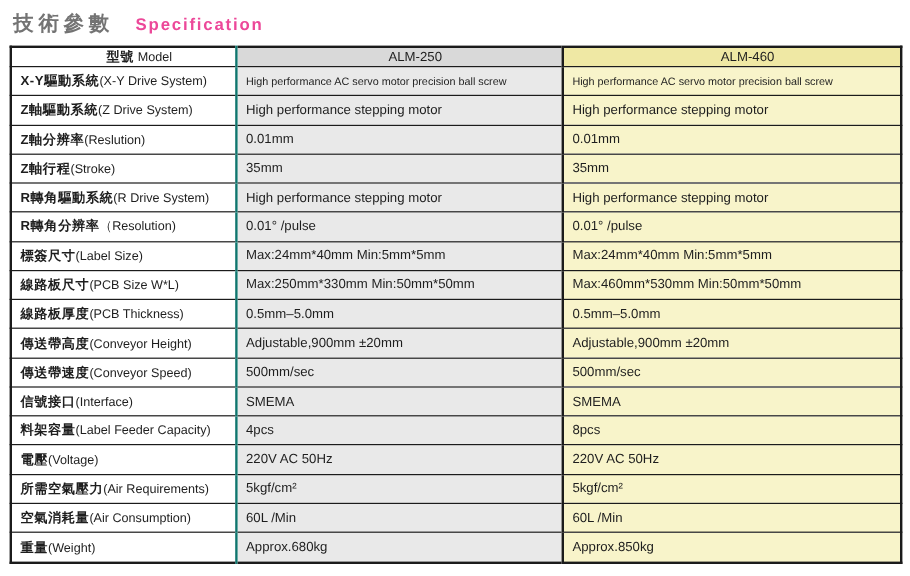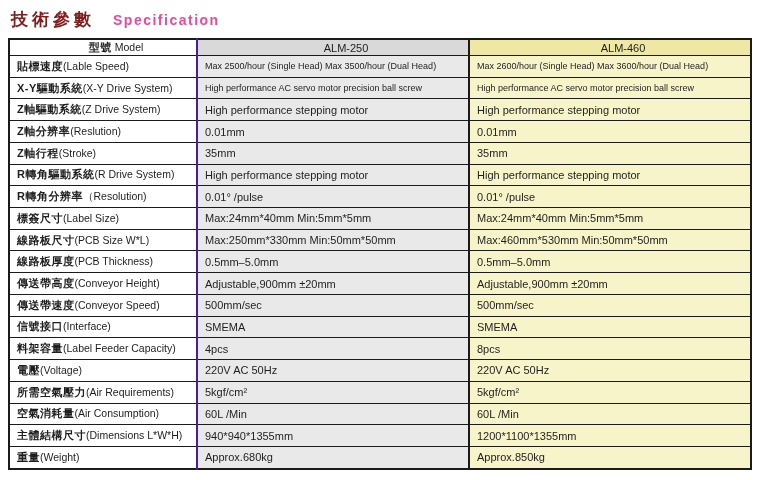--- a/index.html
+++ b/index.html
@@ -4,40 +4,40 @@
 <style>
   * { margin:0; padding:0; box-sizing:border-box; }
   html, body {
     width:758px; height:480px;
     background:#ffffff;
     font-family:"Liberation Sans","DejaVu Sans",sans-serif;
   }
   .page { position:relative; width:758px; height:480px; overflow:hidden; background:#fff; }
 
   .title { position:absolute; left:11px; top:8px; white-space:nowrap; }
-  .title-zh { font-size:17px; font-weight:bold; letter-spacing:4px; color:#7f1d1d; }
+  .title-zh { font-size:17px; font-weight:bold; letter-spacing:4px; color:#737373; }
   .title-en { font-size:14px; font-weight:bold; letter-spacing:1.5px; color:#ec4899; margin-left:18px; }
 
   table.spec {
     position:absolute; left:8px; top:38px;
     width:742px; height:432px;
     border-collapse:collapse; table-layout:fixed;
     border:2px solid #1b1b1b;
   }
   td, th {
     border:1px solid #1b1b1b;
     font-size:11px; color:#1e1e1e;
     padding:0 7px;
     white-space:nowrap; overflow:hidden;
     vertical-align:middle; text-align:left;
     font-weight:normal;
   }
   th { text-align:center;padding-left:33px; }
   .c-label { background:#ffffff; }
-  .c-250 { background:#e9e9e9; border-left:2px solid #4c1d95; }
+  .c-250 { background:#e9e9e9; border-left:2px solid #0f766e; }
   .c-460 { background:#f8f4ca; border-left:2px solid #1b1b1b; }
   thead .c-250 { background:#d9d9d9; }
   thead .c-460 { background:#efe8a4; }
   .zh { font-weight:bold; letter-spacing:0.5px; }
   .en { font-weight:normal; font-size:10.5px; }
   .small { font-size:9px; letter-spacing:0; }
 </style>
 </head>
 <body>
 
@@ -54,25 +54,20 @@
       <col style="width:282px">
     </colgroup>
     <thead>
       <tr>
         <th class="c-label"><span class="zh">型號</span> <span class="en">Model</span></th>
         <th class="c-250">ALM-250</th>
         <th class="c-460">ALM-460</th>
       </tr>
     </thead>
     <tbody id="rows">
-  <tr>
-    <td class="c-label"><span class="zh">貼標速度</span><span class="en">(Lable Speed)</span></td>
-    <td class="c-250 small">Max 2500/hour (Single Head)  Max 3500/hour (Dual Head)</td>
-    <td class="c-460 small">Max 2600/hour (Single Head)  Max 3600/hour (Dual Head)</td>
-  </tr>
 
 
   <tr>
     <td class="c-label"><span class="zh">X-Y驅動系統</span><span class="en">(X-Y Drive System)</span></td>
     <td class="c-250 small">High performance AC servo motor precision ball screw</td>
     <td class="c-460 small">High performance AC servo motor precision ball screw</td>
   </tr>
 
 
   <tr>
@@ -159,25 +154,20 @@
     <td class="c-250">5kgf/cm²</td>
     <td class="c-460">5kgf/cm²</td>
   </tr>
 
   <tr>
     <td class="c-label"><span class="zh">空氣消耗量</span><span class="en">(Air Consumption)</span></td>
     <td class="c-250">60L /Min</td>
     <td class="c-460">60L /Min</td>
   </tr>
 
-  <tr>
-    <td class="c-label"><span class="zh">主體結構尺寸</span><span class="en">(Dimensions L*W*H)</span></td>
-    <td class="c-250">940*940*1355mm</td>
-    <td class="c-460">1200*1100*1355mm</td>
-  </tr>
 
   <tr>
     <td class="c-label"><span class="zh">重量</span><span class="en">(Weight)</span></td>
     <td class="c-250">Approx.680kg</td>
     <td class="c-460">Approx.850kg</td>
   </tr>
 </tbody>
   </table>
 
 </div>

